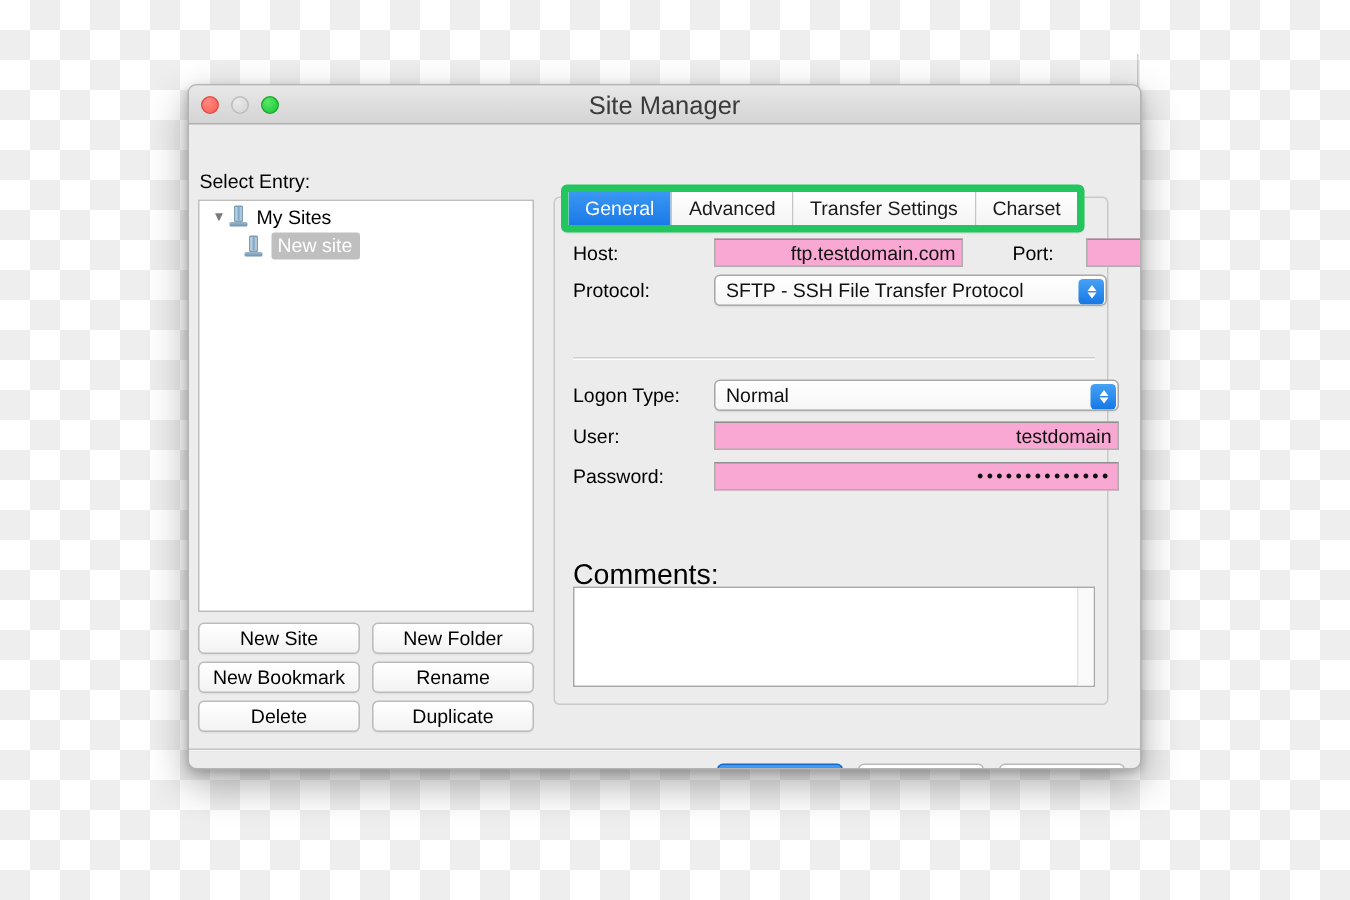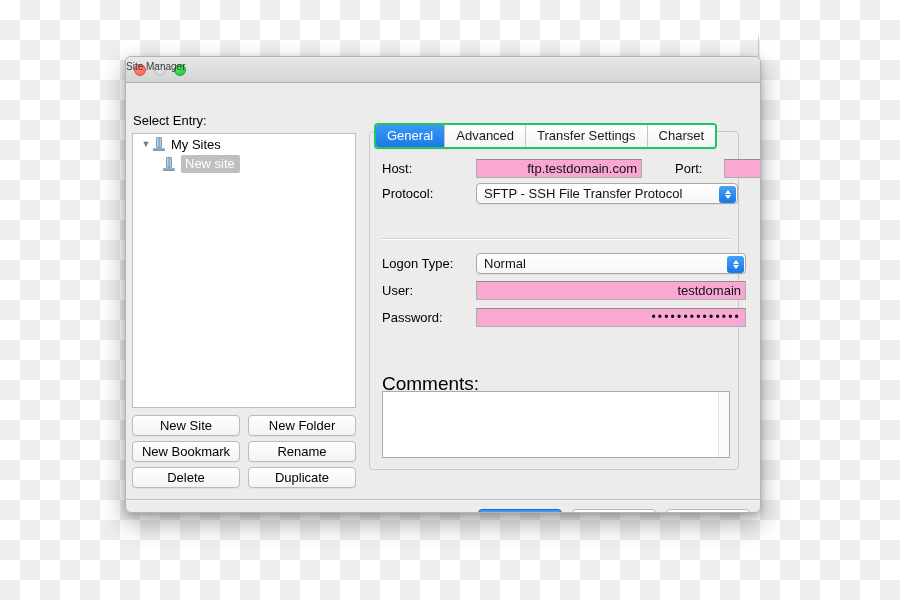--- a/index.html
+++ b/index.html
@@ -63,22 +63,22 @@
     box-sizing: border-box;
   }
   .light.red    { background: radial-gradient(circle at 35% 30%, #ff8a80, #fc5b53); border: 1px solid #e04b44; }
   .light.yellow { background: radial-gradient(circle at 35% 30%, #e9e9e9, #d4d4d4); border: 1px solid #bcbcbc; }
   .light.green  { background: radial-gradient(circle at 35% 30%, #5ce66a, #12c72e); border: 1px solid #17a82c; }
 
   .window-title {
     position: absolute;
     left: 0; right: 0;
     top: 4px;
-    text-align: left;
-    font-size: 10px;
+    text-align: center;
+    font-size: 17px;
     color: #3a3a3a;
   }
 
   
   .dlg-body {
     position: relative;
     height: 430px;
   }
 
   .section-label {
@@ -176,21 +176,21 @@
     overflow: hidden;
   }
 
   
   .tabbar {
     position: absolute;
     left: 248px;
     top: 40px;
     display: flex;
     background: #fdfdfd;
-    border: 2px solid #22c55e;
+    border: 5px solid #22c55e;
     border-radius: 4px;
     overflow: hidden;
     box-shadow: 0 1px 0 rgba(0,0,0,0.05);
     z-index: 3;
   }
   .tab {
     font-size: 13px;
     color: #1a1a1a;
     padding: 3px 11px 4px 11px;
     border-right: 1px solid #c5c5c5;

